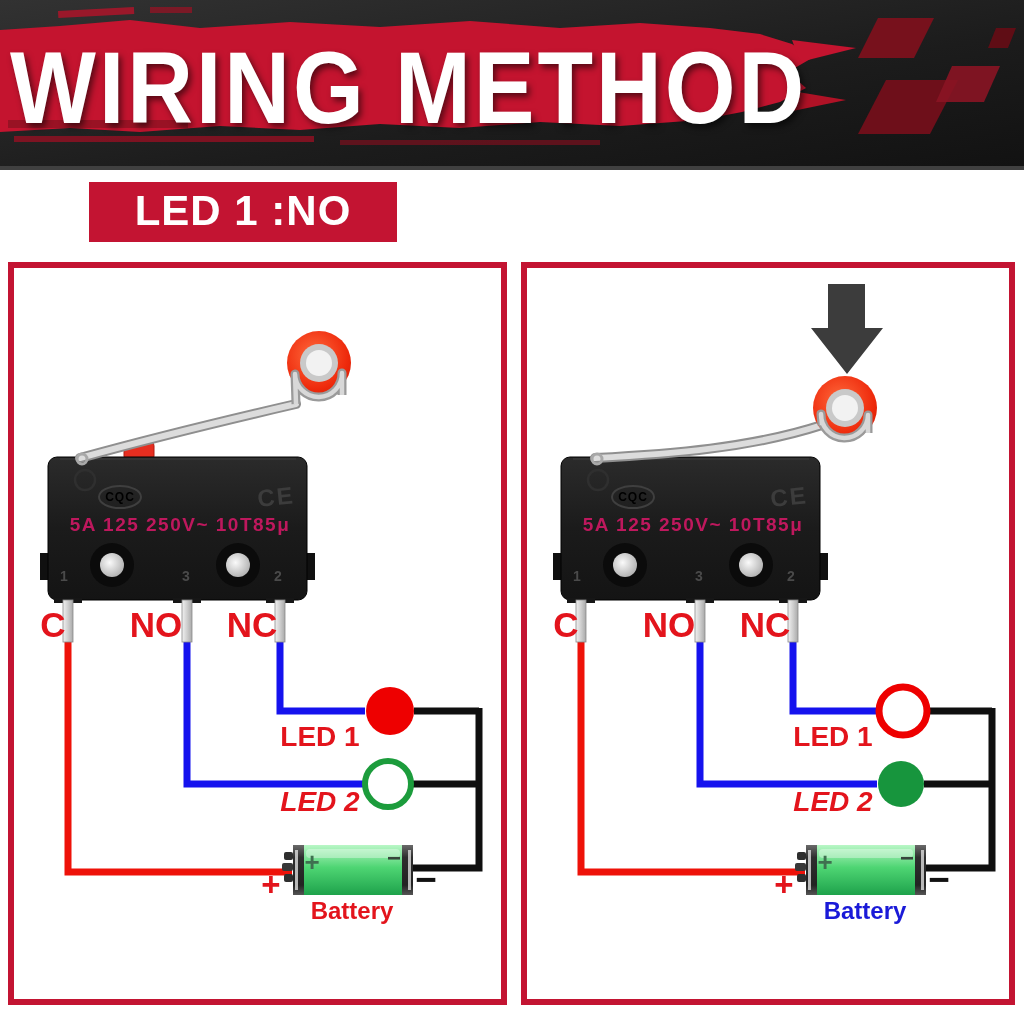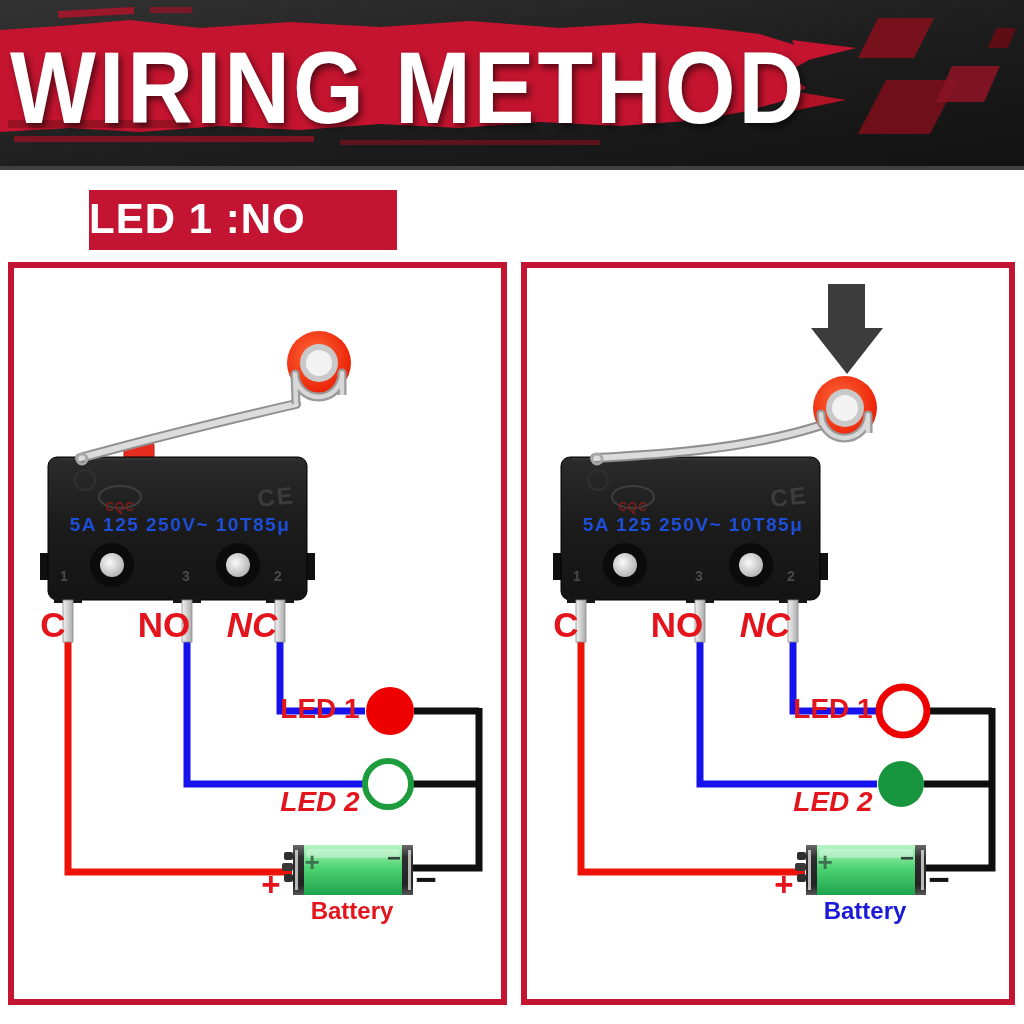--- a/index.html
+++ b/index.html
@@ -7,43 +7,43 @@
         font-family:"Liberation Sans",sans-serif;}
   
   .header{position:absolute;left:0;top:0;width:1024px;height:166px;border-bottom:4px solid #404040;}
   .header svg{position:absolute;inset:0;}
   .header-title{position:absolute;left:10px;top:30px;width:1000px;
     font-size:91px;font-weight:bold;letter-spacing:3px;color:#ffffff;
     transform:scaleY(1.12);transform-origin:left top;white-space:nowrap;
     text-shadow:3px 4px 6px rgba(0,0,0,.55);}
   
   .tag{position:absolute;top:182px;height:60px;background:#c31432;color:#ffffff;
-    font-size:42px;font-weight:bold;letter-spacing:1px;line-height:58px;white-space:nowrap;margin-top:8px;}
+    font-size:42px;font-weight:bold;letter-spacing:1px;text-align:center;line-height:58px;white-space:nowrap;}
   .tag.left{left:89px;width:308px;}
   .tag.right{left:600px;width:307px;}
   
   .panel{position:absolute;top:262px;height:743px;background:#ffffff;}
   .panel.left{left:8px;width:499px;}
   .panel.right{left:521px;width:494px;}
   .panel-border{position:absolute;inset:0;border:6px solid #c31432;pointer-events:none;}
   .panel svg{position:absolute;left:0;top:0;}
   
   .t{position:absolute;transform:translateX(-50%);font-weight:bold;white-space:nowrap;line-height:1;}
   .red{color:#e3141c;}
   .t.term{font-size:35px;top:345px;}
-  .t.c-lab{left:45px;}  .t.no-lab{left:156px;text-align:right;}  .t.nc-lab{left:244px;font-style:italic;}
-  .t.led1{left:312px;top:433px;font-size:28px;}
+  .t.c-lab{left:45px;}  .t.no-lab{left:148px;text-align:right;}  .t.nc-lab{left:244px;}
+  .t.led1{left:312px;top:461px;font-size:28px;}
   .t.led2{left:312px;top:526px;font-size:28px;font-style:italic;}
   .t.plus{left:263px;top:606px;font-size:33px;}
   .t.minus{left:418px;top:599px;font-size:37px;color:#111111;}
   .t.batplus{left:304px;top:587px;font-size:26px;color:#3f7050;font-weight:bold;}
   .t.batminus{left:386px;top:584px;font-size:24px;color:#37463c;}
   .t.battery{left:344px;top:637px;font-size:24px;}
-  .t.rating{left:172px;top:253px;font-size:19px;letter-spacing:1.5px;color:#1d4ed8;}
-  .t.cqc{left:112px;top:239px;font-size:12px;letter-spacing:1px;color:#7f1d1d;}
+  .t.rating{left:172px;top:253px;font-size:19px;letter-spacing:1.5px;color:#be185d;}
+  .t.cqc{left:112px;top:229px;font-size:12px;letter-spacing:1px;color:#000000;}
   .t.ce{left:268px;top:223px;font-size:24px;letter-spacing:2px;color:#3c3c3c;transform:translateX(-50%) rotate(-6deg);}
   .t.pnum{font-size:14px;top:307px;color:#4a4a4a;}
   .t.pn1{left:56px;} .t.pn3{left:178px;} .t.pn2{left:270px;}
 </style>
 </head>
 <body>
 
 <div class="page">
 
   <svg width="0" height="0" style="position:absolute">

